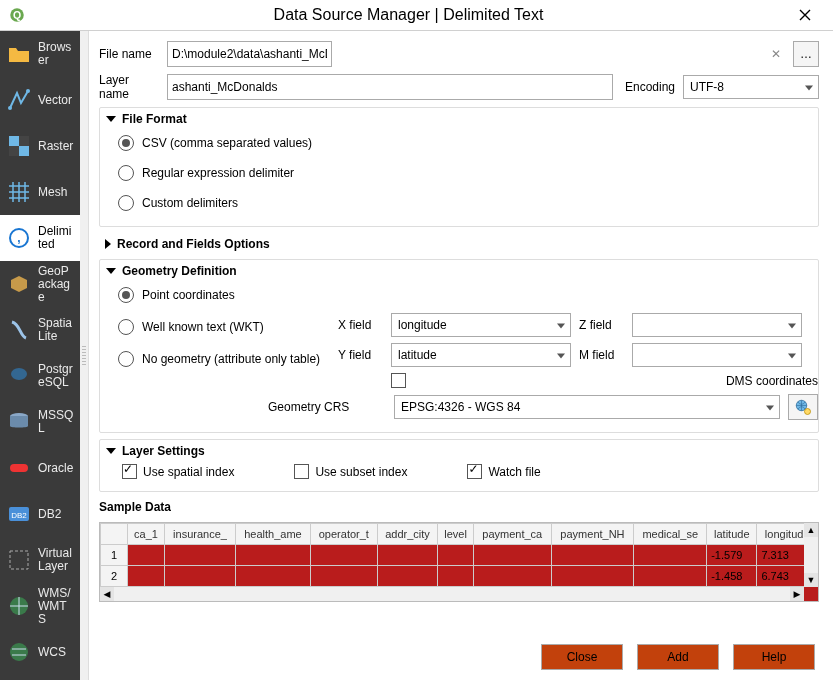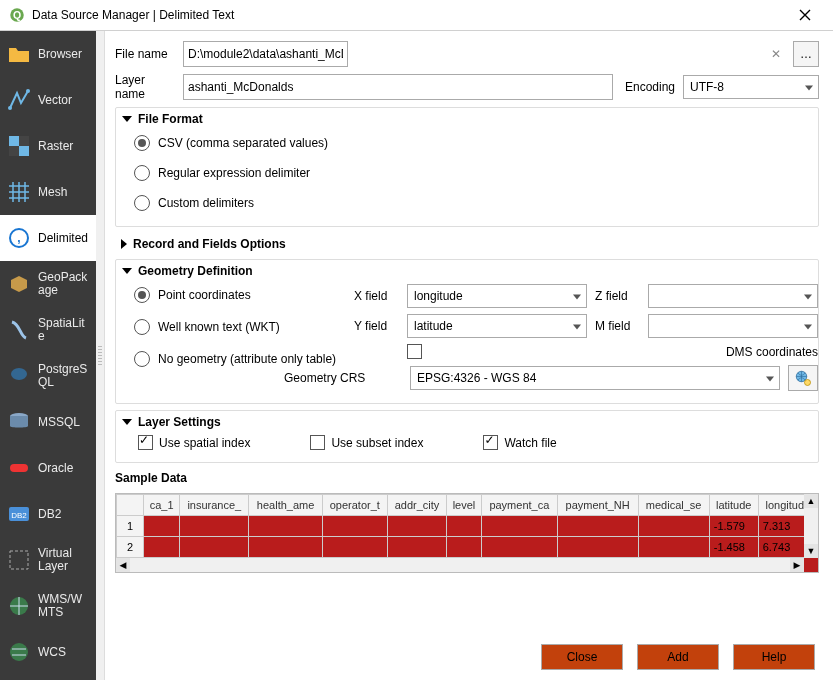--- a/index.html
+++ b/index.html
@@ -16,28 +16,28 @@
   .window { width: 833px; height: 680px; display: flex; flex-direction: column; }
   .titlebar {
     height: 30px;
     display: flex;
     align-items: center;
     padding: 0 8px;
     border-bottom: 1px solid #d0d0d0;
     background: #fff;
   }
   .title-icon { width: 18px; height: 18px; margin-right: 6px; }
-  .title-text { flex: 1; font-size: 12px; }
+  .title-text { flex: 1; font-size: 16px; text-align: center; }
   .title-close {
     width: 40px; height: 28px; display:flex; align-items:center; justify-content:center;
     cursor: pointer;
   }
   .body { flex: 1; display: flex; overflow:hidden; }
   .sidebar {
-    width: 96px;
+    width: 80px;
     background: #3a3a3a;
     color: #eaeaea;
     display:flex;
     flex-direction: column;
     overflow:hidden;
   }
   .sidebar-item {
     display:flex; align-items:center; gap:6px;
     padding: 6px 6px;
     min-height: 34px;
@@ -313,21 +313,21 @@
               </div>
               <div class="radio-row">
                 <span class="radio"></span>
                 <span>Well known text (WKT)</span>
               </div>
               <div class="radio-row">
                 <span class="radio"></span>
                 <span>No geometry (attribute only table)</span>
               </div>
             </div>
-          <div style="flex:1;display:flex;flex-direction:column;gap:6px;">
+          <div style="flex:1;display:flex;flex-direction:column;gap:6px;margin-top:29px;">
             <div style="display:grid;grid-template-columns:45px 180px 45px 170px;gap:6px 8px;align-items:center;">
               <span>X field</span>
               <div class="combo">
                   <span>longitude</span>
                 </div>
               <span>Z field</span>
               <div class="combo">
                   <span></span>
                 </div>
               <span>Y field</span>

